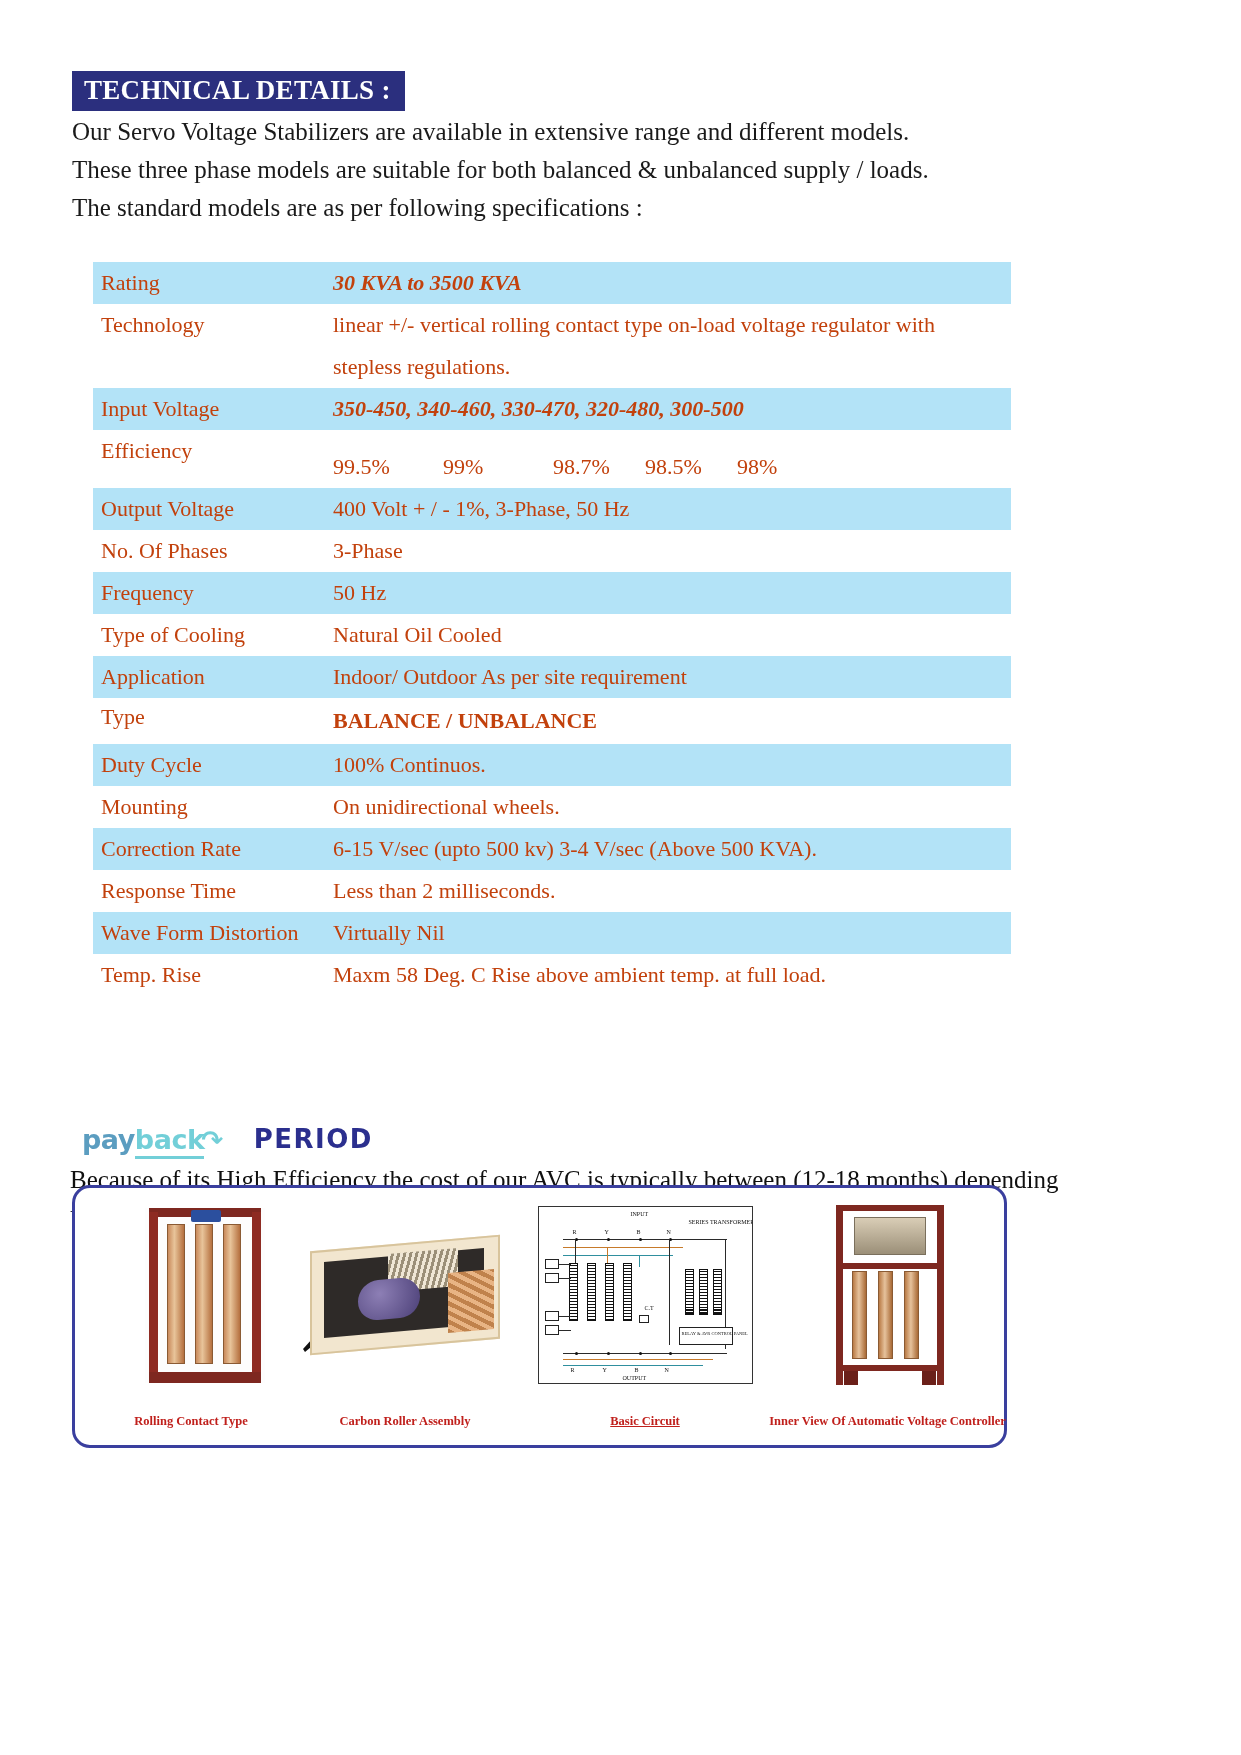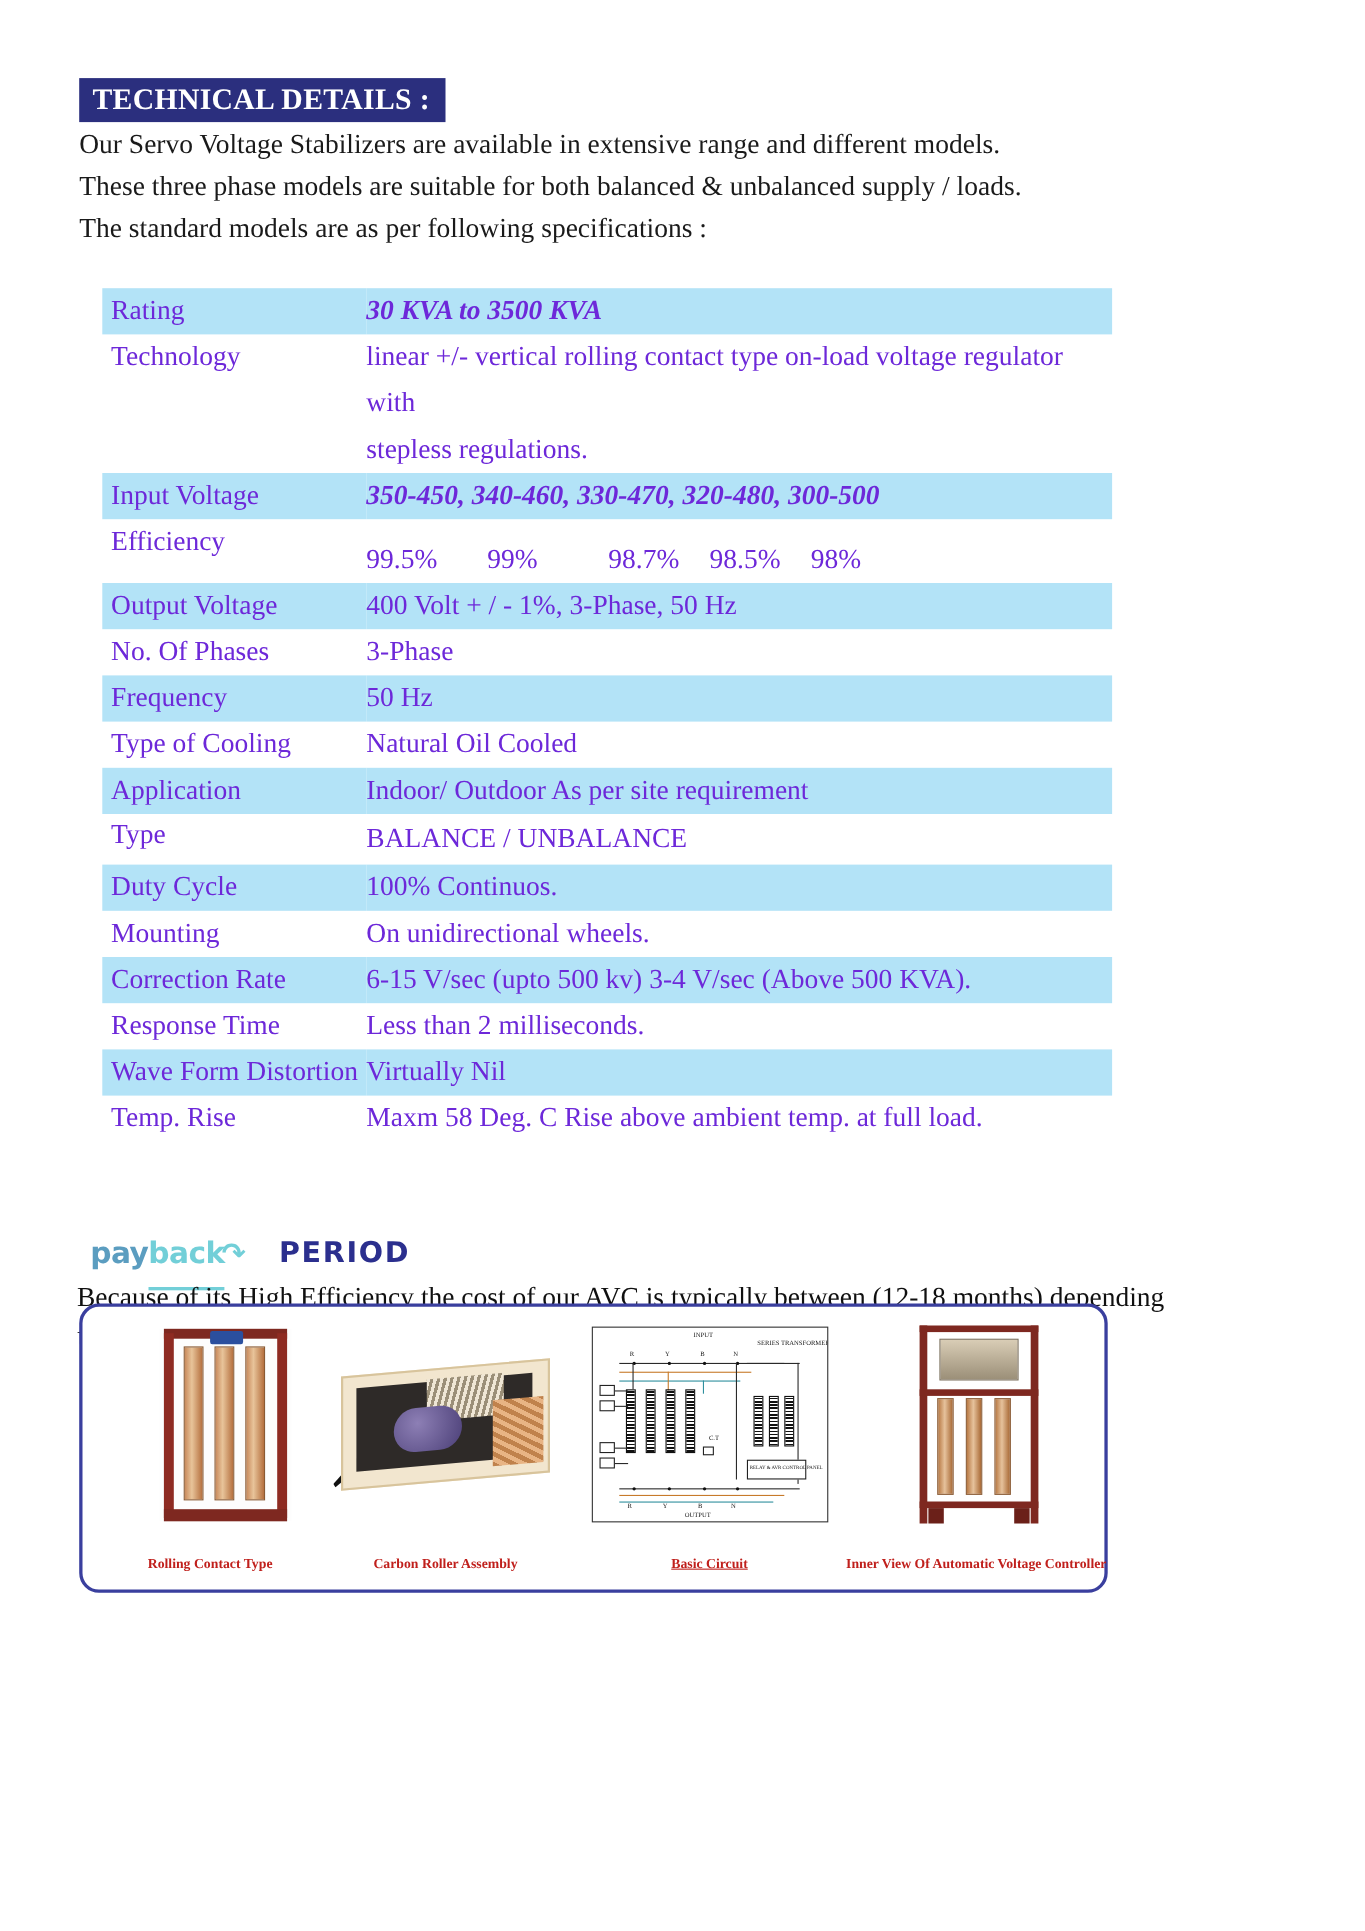--- a/index.html
+++ b/index.html
@@ -44,38 +44,38 @@
   .spec-table {
     position: absolute;
     left: 93px; top: 262px;
     width: 918px;
     border-collapse: collapse;
   }
   .spec-table tr.alt { background: #b3e3f7; }
   .spec-table td {
     padding: 0;
     vertical-align: top;
-    font-size: 25px;
+    font-size: 22px;
     line-height: 42px;
-    color: #6d28d9;
+    color: #c2410c;
   }
   .spec-table td.label {
     width: 240px;
     padding-left: 8px;
     white-space: nowrap;
   }
   .spec-table td.value {
     padding-left: 0px;
   }
   .v-blue {
     color: #2b2f9e;
     font-weight: bold;
     font-style: italic;
   }
-  .v-bold { font-weight: normal; font-size: 23px; }
+  .v-bold { font-weight: bold; font-size: 23px; }
   .eff span { display: inline-block; }
   .eff .e0 { width: 110px; margin-top: 16px; }
   .eff .e1 { width: 110px; }
   .eff .e2 { width: 92px; }
   .eff .e3 { width: 92px; }
   .tech-line2 { display: block; }
   .row-type td.value { line-height: 46px; vertical-align: bottom; }
   .row-type td.label { line-height: 38px; }
 
   
@@ -90,21 +90,21 @@
     font-weight: bold;
     font-size: 27px;
     letter-spacing: -0.5px;
     line-height: 1;
     position: relative;
   }
   .payback-logo .pay { color: #5b9dc0; }
   .payback-logo .back {
     color: #72cfd8;
     border-bottom: 3px solid #72cfd8;
-    padding-bottom: 15px;
+    padding-bottom: 1px;
   }
   .payback-logo .swoosh {
     color: #72cfd8;
     font-size: 26px;
     margin-left: -2px;
     display: inline-block;
     transform: scaleX(-1);
   }
   .period-word {
     font-family: "DejaVu Sans", sans-serif;

